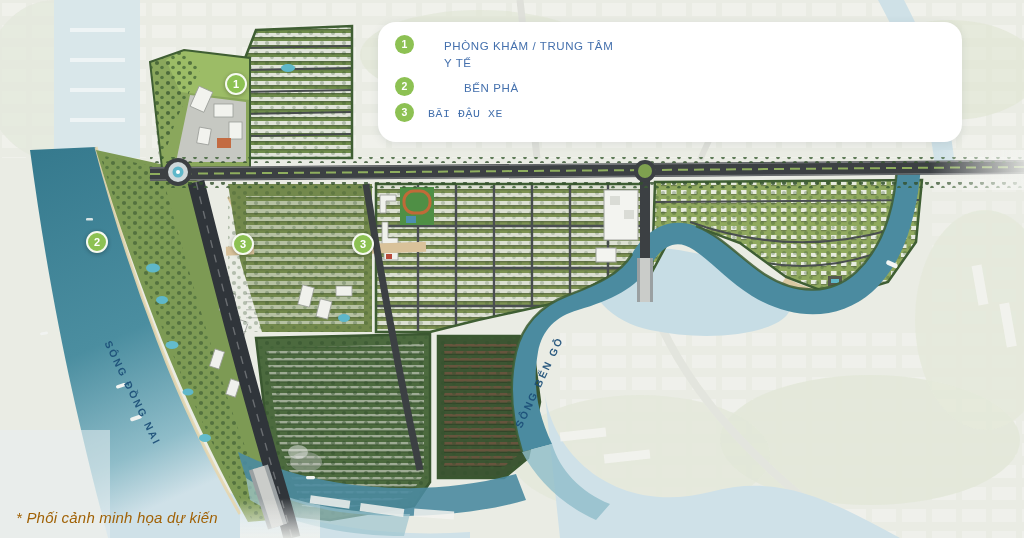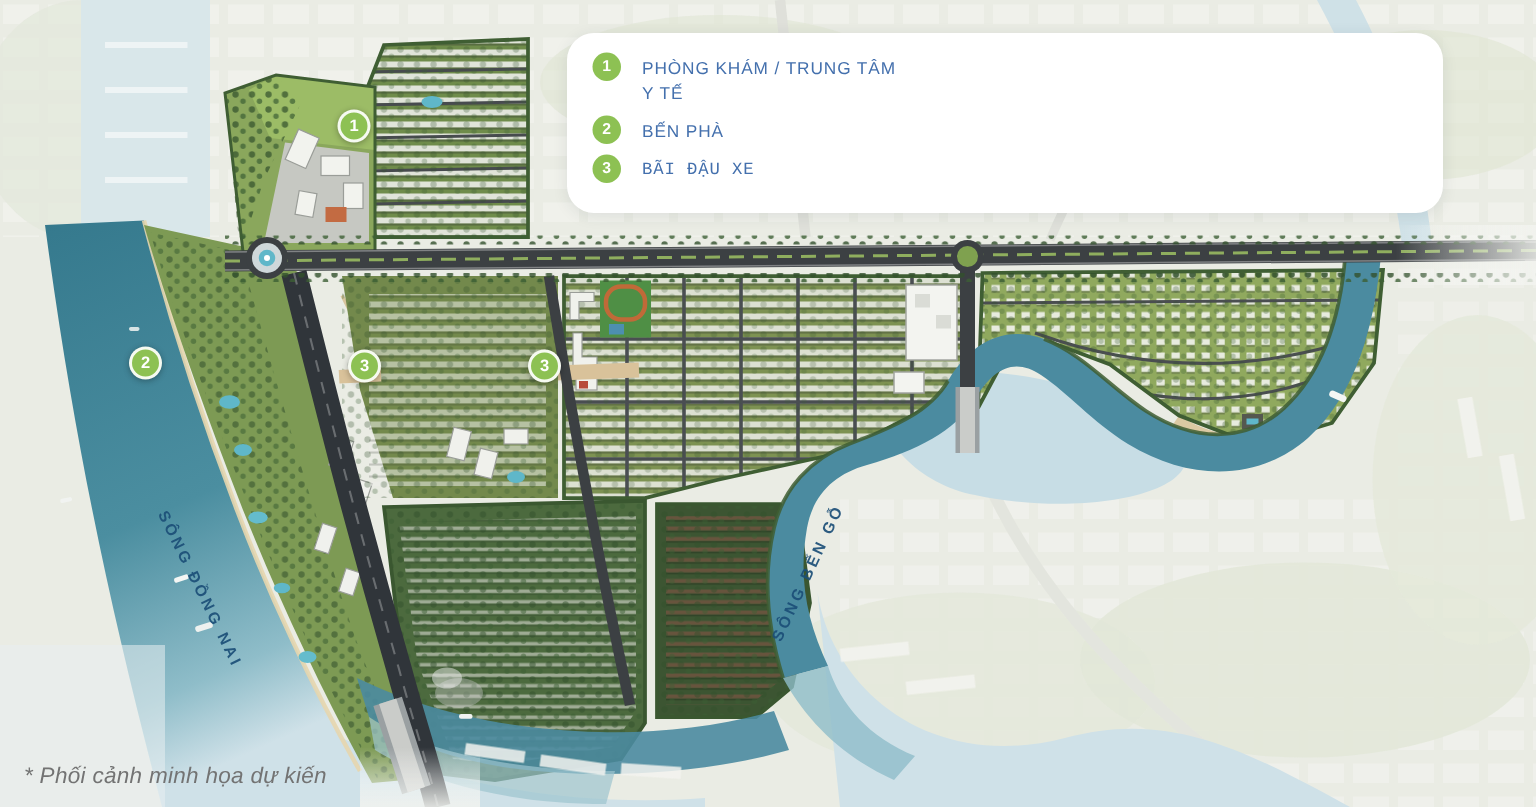--- a/index.html
+++ b/index.html
@@ -350,34 +350,34 @@
     <rect x="930" y="150" width="94" height="40" fill="url(#fadeRight)"></rect>
     <rect x="240" y="498" width="80" height="40" fill="url(#fadeDown)"></rect>
     <rect x="0" y="430" width="110" height="108" fill="#e7eef0" opacity="0.55"></rect>
   </g>
 </svg>
 
 <div id="legend-card">
   <div id="legend-items">
         <div class="legend-row">
           <span class="legend-dot" style="background: rgb(141, 193, 83);">1</span>
-          <span class="legend-label" style="color: rgb(68, 112, 173);">PHÒNG KHÁM / TRUNG TÂM Y TẾ</span>
+          <span class="legend-label" style="color: rgb(68, 112, 173); margin-left: 16px;">PHÒNG KHÁM / TRUNG TÂM Y TẾ</span>
         </div>
         <div class="legend-row">
           <span class="legend-dot" style="background: rgb(141, 193, 83);">2</span>
-          <span class="legend-label" style="color: rgb(68, 112, 173);">BẾN PHÀ</span>
+          <span class="legend-label" style="color: rgb(68, 112, 173); margin-left: 36px;">BẾN PHÀ</span>
         </div>
         <div class="legend-row">
           <span class="legend-dot" style="background: rgb(141, 193, 83);">3</span>
           <span class="legend-label" style="color: rgb(68, 112, 173); font-family: Liberation Mono, monospace;">BÃI ĐẬU XE</span>
         </div>
       </div>
 </div>
 
-<div id="caption" style="color: #737373;">* Phối cảnh minh họa dự kiến</div>
+<div id="caption" style="color: #a16207;">* Phối cảnh minh họa dự kiến</div>
 
 <div class="map-marker" style="left: 225px; top: 73px; background: rgb(141, 193, 83);">1</div>
     <div class="map-marker" style="left: 86px; top: 231px; background: rgb(141, 193, 83);">2</div>
     <div class="map-marker" style="left: 232px; top: 233px; background: rgb(141, 193, 83);">3</div>
     <div class="map-marker" style="left: 352px; top: 233px; background: rgb(141, 193, 83);">3</div>
     <div class="river-label" style="left: 133px; top: 393px; color: rgb(28, 79, 120); transform: translate(-50%, -50%) rotate(64deg);">SÔNG ĐỒNG NAI</div>
     <div class="river-label" style="left: 539px; top: 382px; color: rgb(28, 79, 120); transform: translate(-50%, -50%) rotate(-65deg);">SÔNG BẾN GỖ</div>
   </div>
 
 </body></html>

